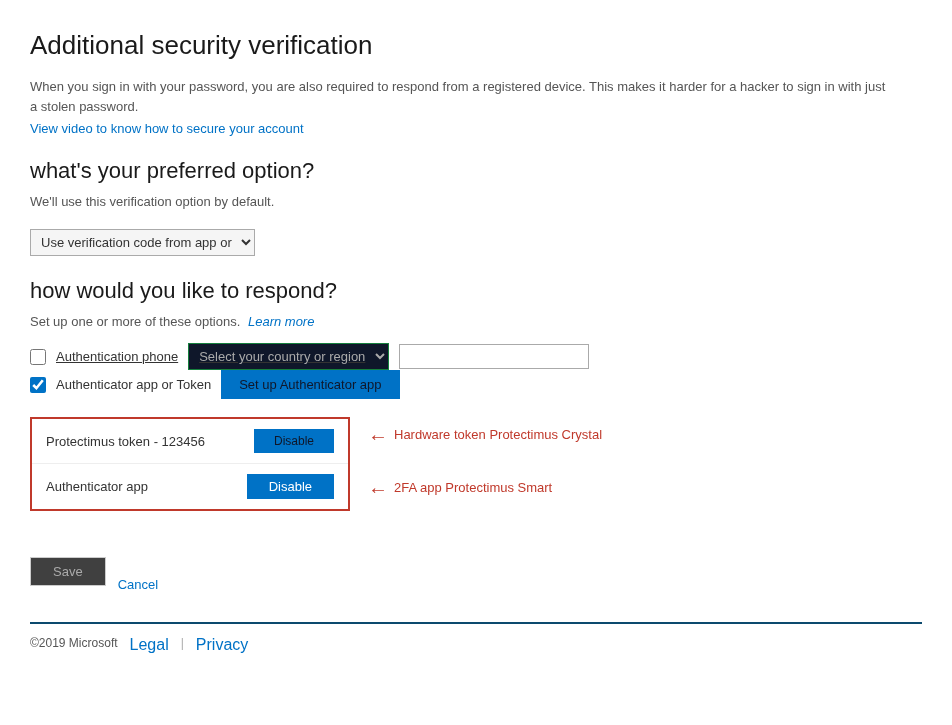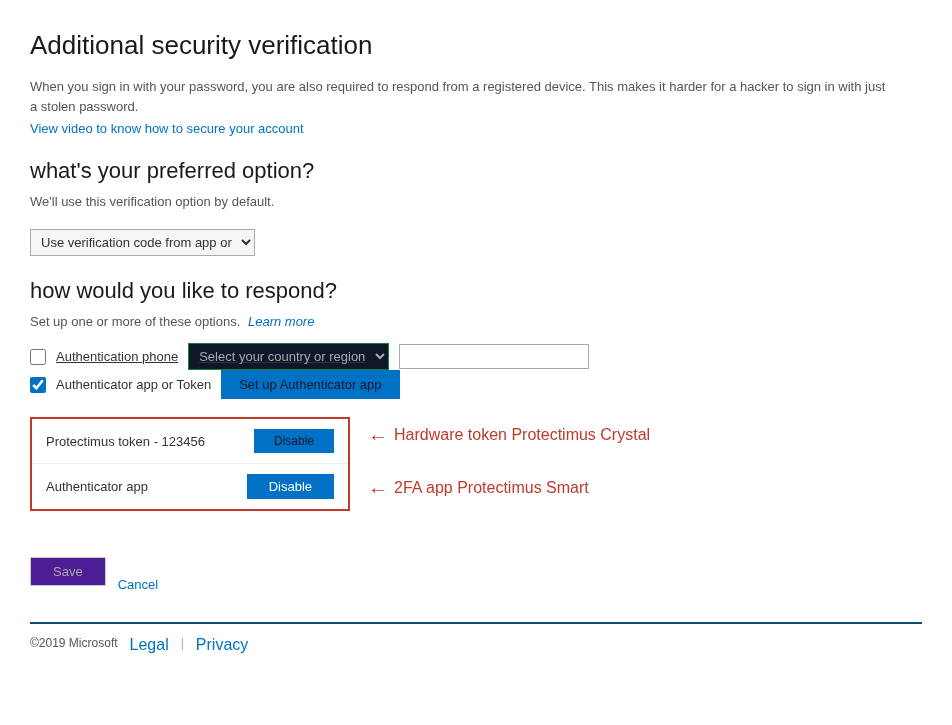--- a/index.html
+++ b/index.html
@@ -162,21 +162,21 @@
       align-items: center;
       gap: 6px;
       margin-bottom: 2px;
     }
     .red-arrow {
       color: #c0392b;
       font-size: 20px;
       font-weight: bold;
     }
     .annotation-text {
-      font-size: 16px;
+      font-size: 13px;
       color: #c0392b;
       font-weight: 500;
     }
     .token-and-annotations {
       display: flex;
       align-items: flex-start;
       gap: 18px;
       margin-top: 4px;
       margin-bottom: 14px;
     }
@@ -188,21 +188,21 @@
       gap: 28px;
     }
     .save-row {
       display: flex;
       align-items: center;
       gap: 12px;
       margin-top: 24px;
       margin-bottom: 10px;
     }
     .btn-save {
-      background: #4c1d95;
+      background: #404040;
       color: #aaa;
       border: 1px solid #ccc;
       padding: 6px 22px;
       font-size: 13px;
       cursor: default;
       min-width: 60px;
     }
     .btn-cancel {
       background: none;
       border: none;

